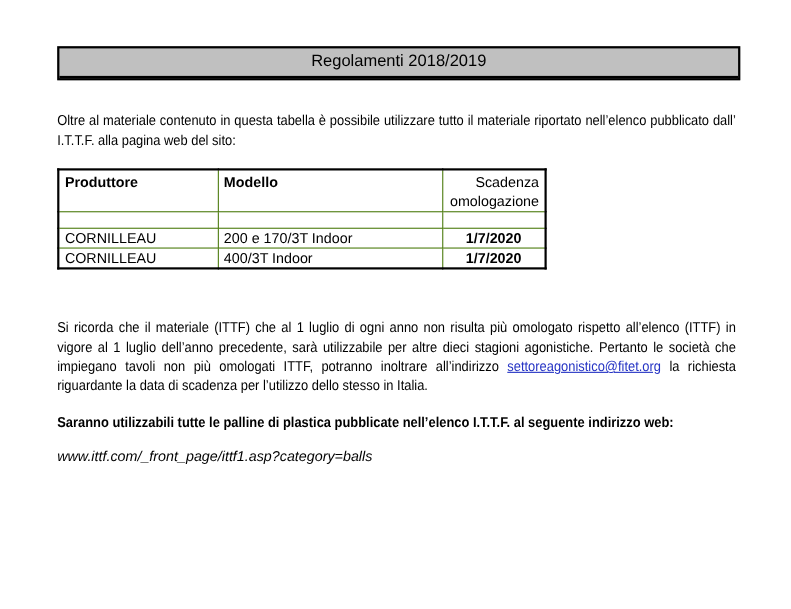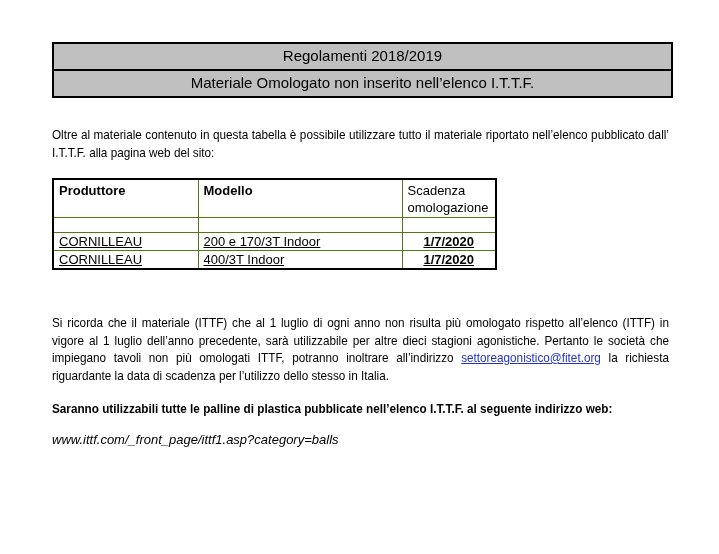--- a/index.html
+++ b/index.html
@@ -75,26 +75,26 @@
   table.mat-table col.c1 { width: 145px; }
   table.mat-table col.c2 { width: 204px; }
   table.mat-table col.c3 { width: 94px; }
   table.mat-table th {
     text-align: left;
     font-weight: bold;
     height: 32px;
     line-height: 17px;
   }
   table.mat-table th.center-col {
-    text-align: left;
+    text-align: right;
     font-weight: normal;
     white-space: normal;
   }
   table.mat-table tr.empty-row td { height: 11px; line-height: 11px; }
-  table.mat-table td { line-height: 14px; text-decoration: underline; }
+  table.mat-table td { line-height: 14px; }
   table.mat-table td.center-col {
     text-align: center;
     font-weight: bold;
   }
   .note {
     margin-top: 44px;
     line-height: 17.5px;
   }
   .email-link {
     color: #2533c4;
@@ -110,21 +110,20 @@
     text-align: left;
   }
 </style>
 </head>
 <body>
 
 <div class="page">
 
   <div class="banner">
     <div class="banner-row first">Regolamenti 2018/2019</div>
-    <div class="banner-row">Materiale Omologato non inserito nell’elenco I.T.T.F.</div>
   </div>
 
   <p class="para condense">Oltre al materiale contenuto in questa tabella è possibile utilizzare tutto il materiale riportato nell’elenco pubblicato dall’ I.T.T.F. alla pagina web del sito:</p>
 
 
 
   <table class="mat-table">
     <colgroup>
         <col class="c1">
         <col class="c2">

